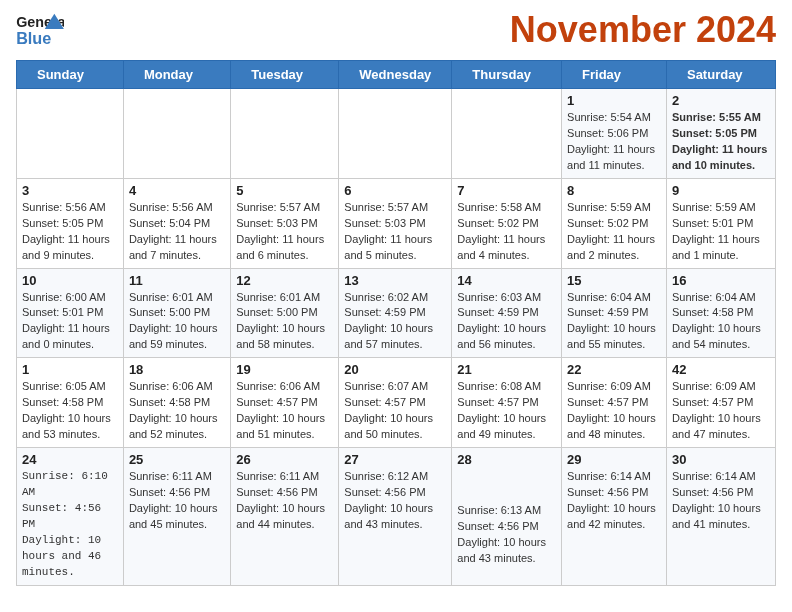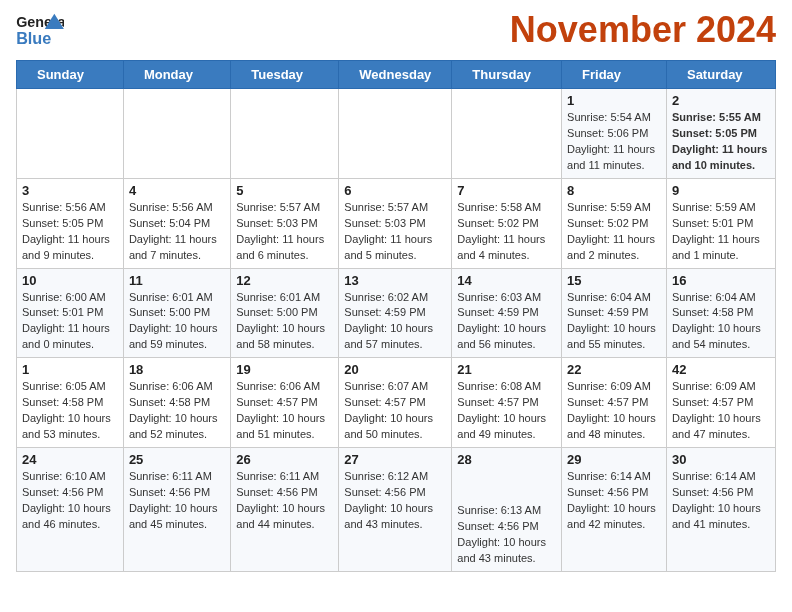--- a/index.html
+++ b/index.html
@@ -266,21 +266,21 @@
           <td>
             <span class="day-num">42</span>
             <div class="day-info" style="white-space: pre-line;">Sunrise: 6:09 AM
 Sunset: 4:57 PM
 Daylight: 10 hours and 47 minutes.</div>
           </td>
         </tr>
         <tr>
           <td>
             <span class="day-num">24</span>
-            <div class="day-info" style="white-space: pre-line;">Sunrise: 6:10 AM
+            <div class="day-info" style="white-space: pre-line; font-family: Liberation Mono, monospace;">Sunrise: 6:10 AM
 Sunset: 4:56 PM
 Daylight: 10 hours and 46 minutes.</div>
           </td>
           <td>
             <span class="day-num">25</span>
             <div class="day-info" style="white-space: pre-line;">Sunrise: 6:11 AM
 Sunset: 4:56 PM
 Daylight: 10 hours and 45 minutes.</div>
           </td>
           <td>

